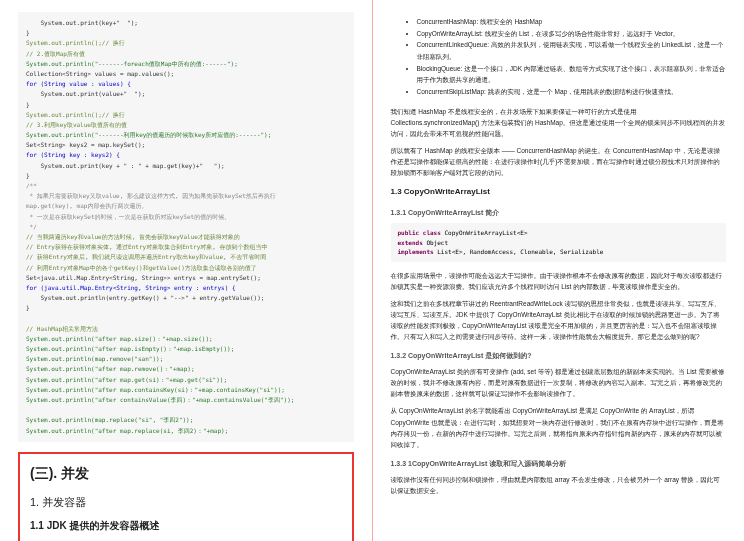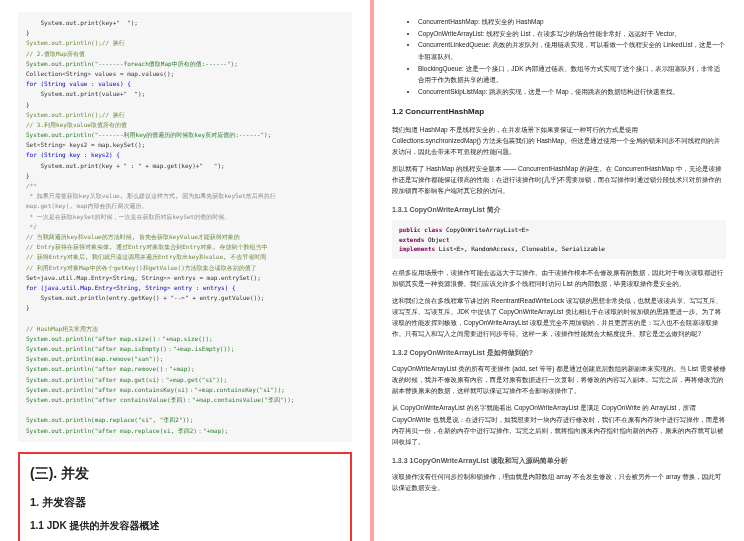--- a/index.html
+++ b/index.html
@@ -13,21 +13,21 @@
 }
 .page {
   flex: 1;
   padding: 12px 18px;
   font-size: 6.5px;
   line-height: 1.6;
   color: #222;
   position: relative;
   overflow: hidden;
 }
-.page-left { border-right: 4px solid #fca5a5; }
+.page-left { border-right: 1px solid #fca5a5; }
 .code-block {
   background: #f6f6f6;
   padding: 6px 8px;
   font-family: Consolas, monospace;
   font-size: 6px;
   line-height: 1.7;
   color: #333;
   margin-bottom: 10px;
   white-space: pre;
   overflow: hidden;
@@ -35,21 +35,21 @@
 .code-block .cmt { color: #6a8a3a; }
 .code-block .kw { color: #0000cc; }
 .code-block .str { color: #2a7a2a; }
 .code-block .cmt2 { color: #888; }
 .red-box {
   border: 2px solid #e33;
   padding: 8px 10px 12px;
   margin-top: 8px;
 }
 .h2 { font-size: 14px; font-weight: bold; margin-bottom: 10px; }
-.h3 { font-size: 11px; font-weight: bold; margin-top: 4px; margin-bottom: 6px; }
+.h3 { font-size: 11px; font-weight: normal; margin-top: 4px; margin-bottom: 6px; }
 .h4 { font-size: 10px; font-weight: bold; }
 .bullets { margin: 4px 0 8px 18px; }
 .bullets li { font-size: 6.5px; line-height: 1.8; list-style: disc; margin-left: 8px; }
 .sec-title { font-size: 8px; font-weight: bold; margin: 8px 0 5px; }
 .body-text { font-size: 6.5px; line-height: 1.7; margin-bottom: 6px; }
 .subhead { font-size: 7px; font-weight: bold; margin: 8px 0 5px; color: #555; }
 .code-snip {
   background: #f6f6f6;
   padding: 5px 7px;
   font-family: Consolas, monospace;
@@ -76,24 +76,24 @@
 
 <div class="page">
   <ul class="bullets" id="bullets">
       <li>ConcurrentHashMap: 线程安全的 HashMap</li>
       <li>CopyOnWriteArrayList: 线程安全的 List，在读多写少的场合性能非常好，远远好于 Vector。</li>
       <li>ConcurrentLinkedQueue: 高效的并发队列，使用链表实现，可以看做一个线程安全的 LinkedList，这是一个非阻塞队列。</li>
       <li>BlockingQueue: 这是一个接口，JDK 内部通过链表、数组等方式实现了这个接口，表示阻塞队列，非常适合用于作为数据共享的通道。</li>
       <li>ConcurrentSkipListMap: 跳表的实现，这是一个 Map，使用跳表的数据结构进行快速查找。</li>
     </ul>
 
-  <div class="sec-title">1.2 ConcurrentHashMap</div>
   <div class="body-text">我们知道 HashMap 不是线程安全的，在并发场景下如果要保证一种可行的方式是使用 Collections.synchronizedMap() 方法来包装我们的 HashMap。但这是通过使用一个全局的锁来同步不同线程间的并发访问，因此会带来不可忽视的性能问题。</div>
   <div class="body-text">所以就有了 HashMap 的线程安全版本 —— ConcurrentHashMap 的诞生。在 ConcurrentHashMap 中，无论是读操作还是写操作都能保证很高的性能：在进行读操作时(几乎)不需要加锁，而在写操作时通过锁分段技术只对所操作的段加锁而不影响客户端对其它段的访问。</div>
 
+  <div class="sec-title">1.3 CopyOnWriteArrayList</div>
   <div class="subhead">1.3.1 CopyOnWriteArrayList 简介</div>
 
   <div class="code-snip">
     <div><span class="cs-kw">public class</span><span class="cs-cls"> CopyOnWriteArrayList&lt;E&gt;</span></div>
     <div><span class="cs-kw">extends</span><span class="cs-cls"> Object</span></div>
     <div><span class="cs-kw">implements</span><span class="cs-cls"> List&lt;E&gt;, RandomAccess, Cloneable, Serializable</span></div>
   </div>
 
   <div class="body-text">在很多应用场景中，读操作可能会远远大于写操作。由于读操作根本不会修改原有的数据，因此对于每次读取都进行加锁其实是一种资源浪费。我们应该允许多个线程同时访问 List 的内部数据，毕竟读取操作是安全的。</div>
   <div class="body-text">这和我们之前在多线程章节讲过的 ReentrantReadWriteLock 读写锁的思想非常类似，也就是读读共享、写写互斥、读写互斥、写读互斥。JDK 中提供了 CopyOnWriteArrayList 类比相比于在读取的时候加锁的思路更进一步。为了将读取的性能发挥到极致，CopyOnWriteArrayList 读取是完全不用加锁的，并且更厉害的是：写入也不会阻塞读取操作。只有写入和写入之间需要进行同步等待。这样一来，读操作性能就会大幅度提升。那它是怎么做到的呢?</div>

